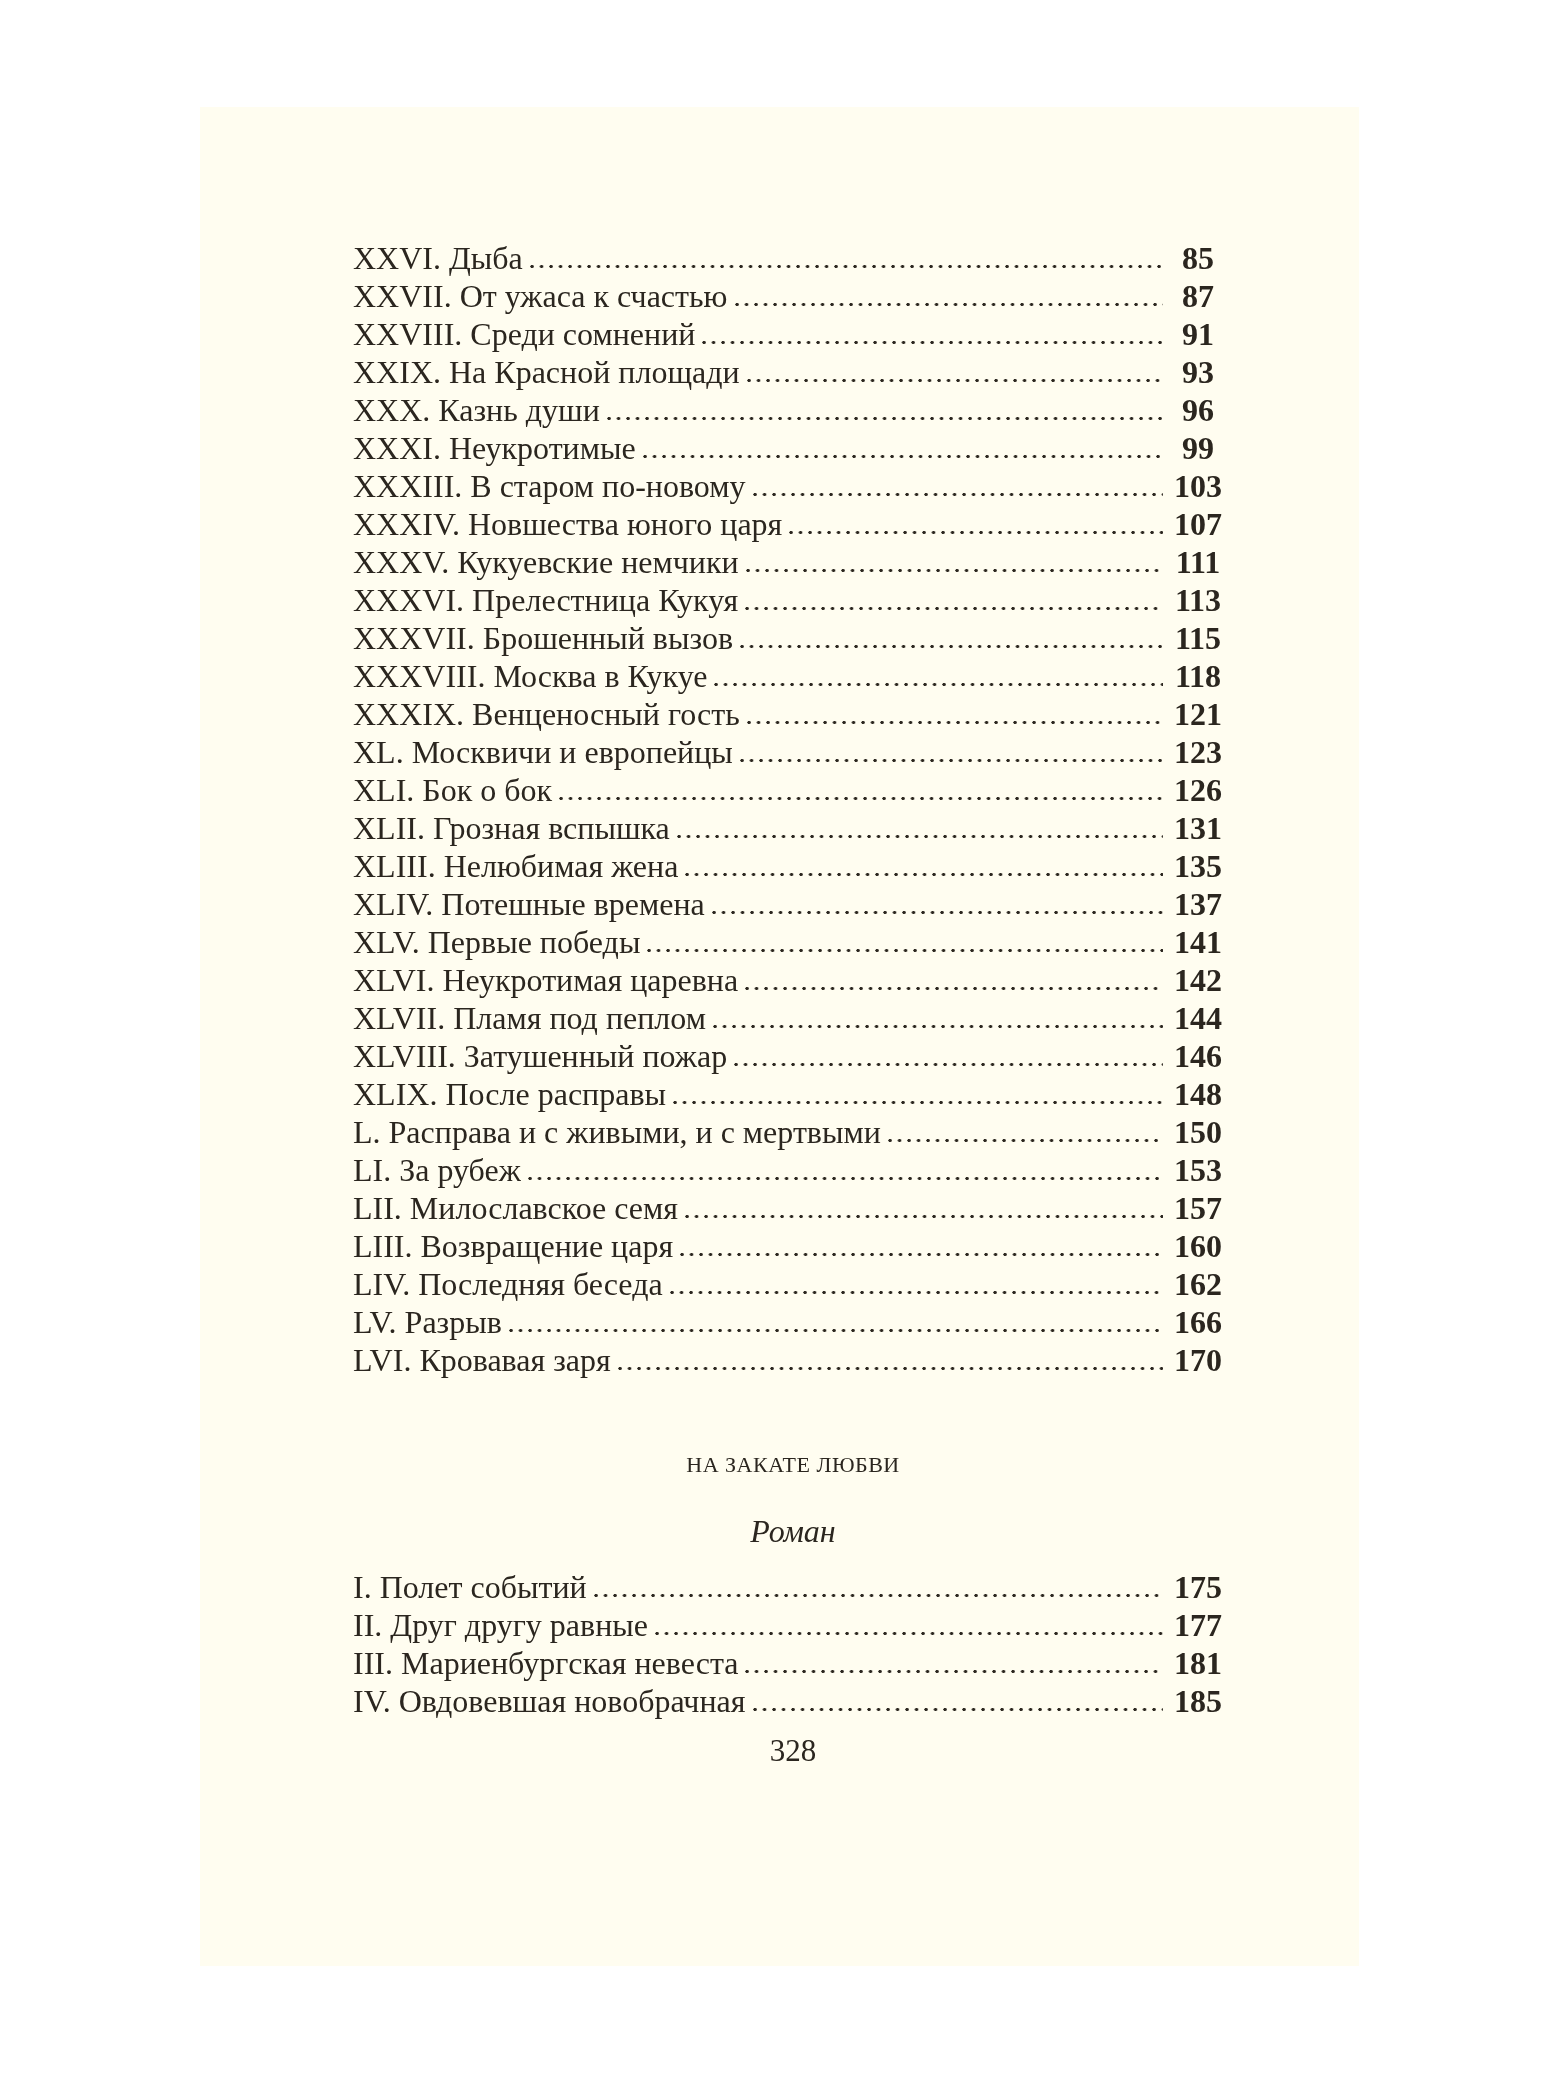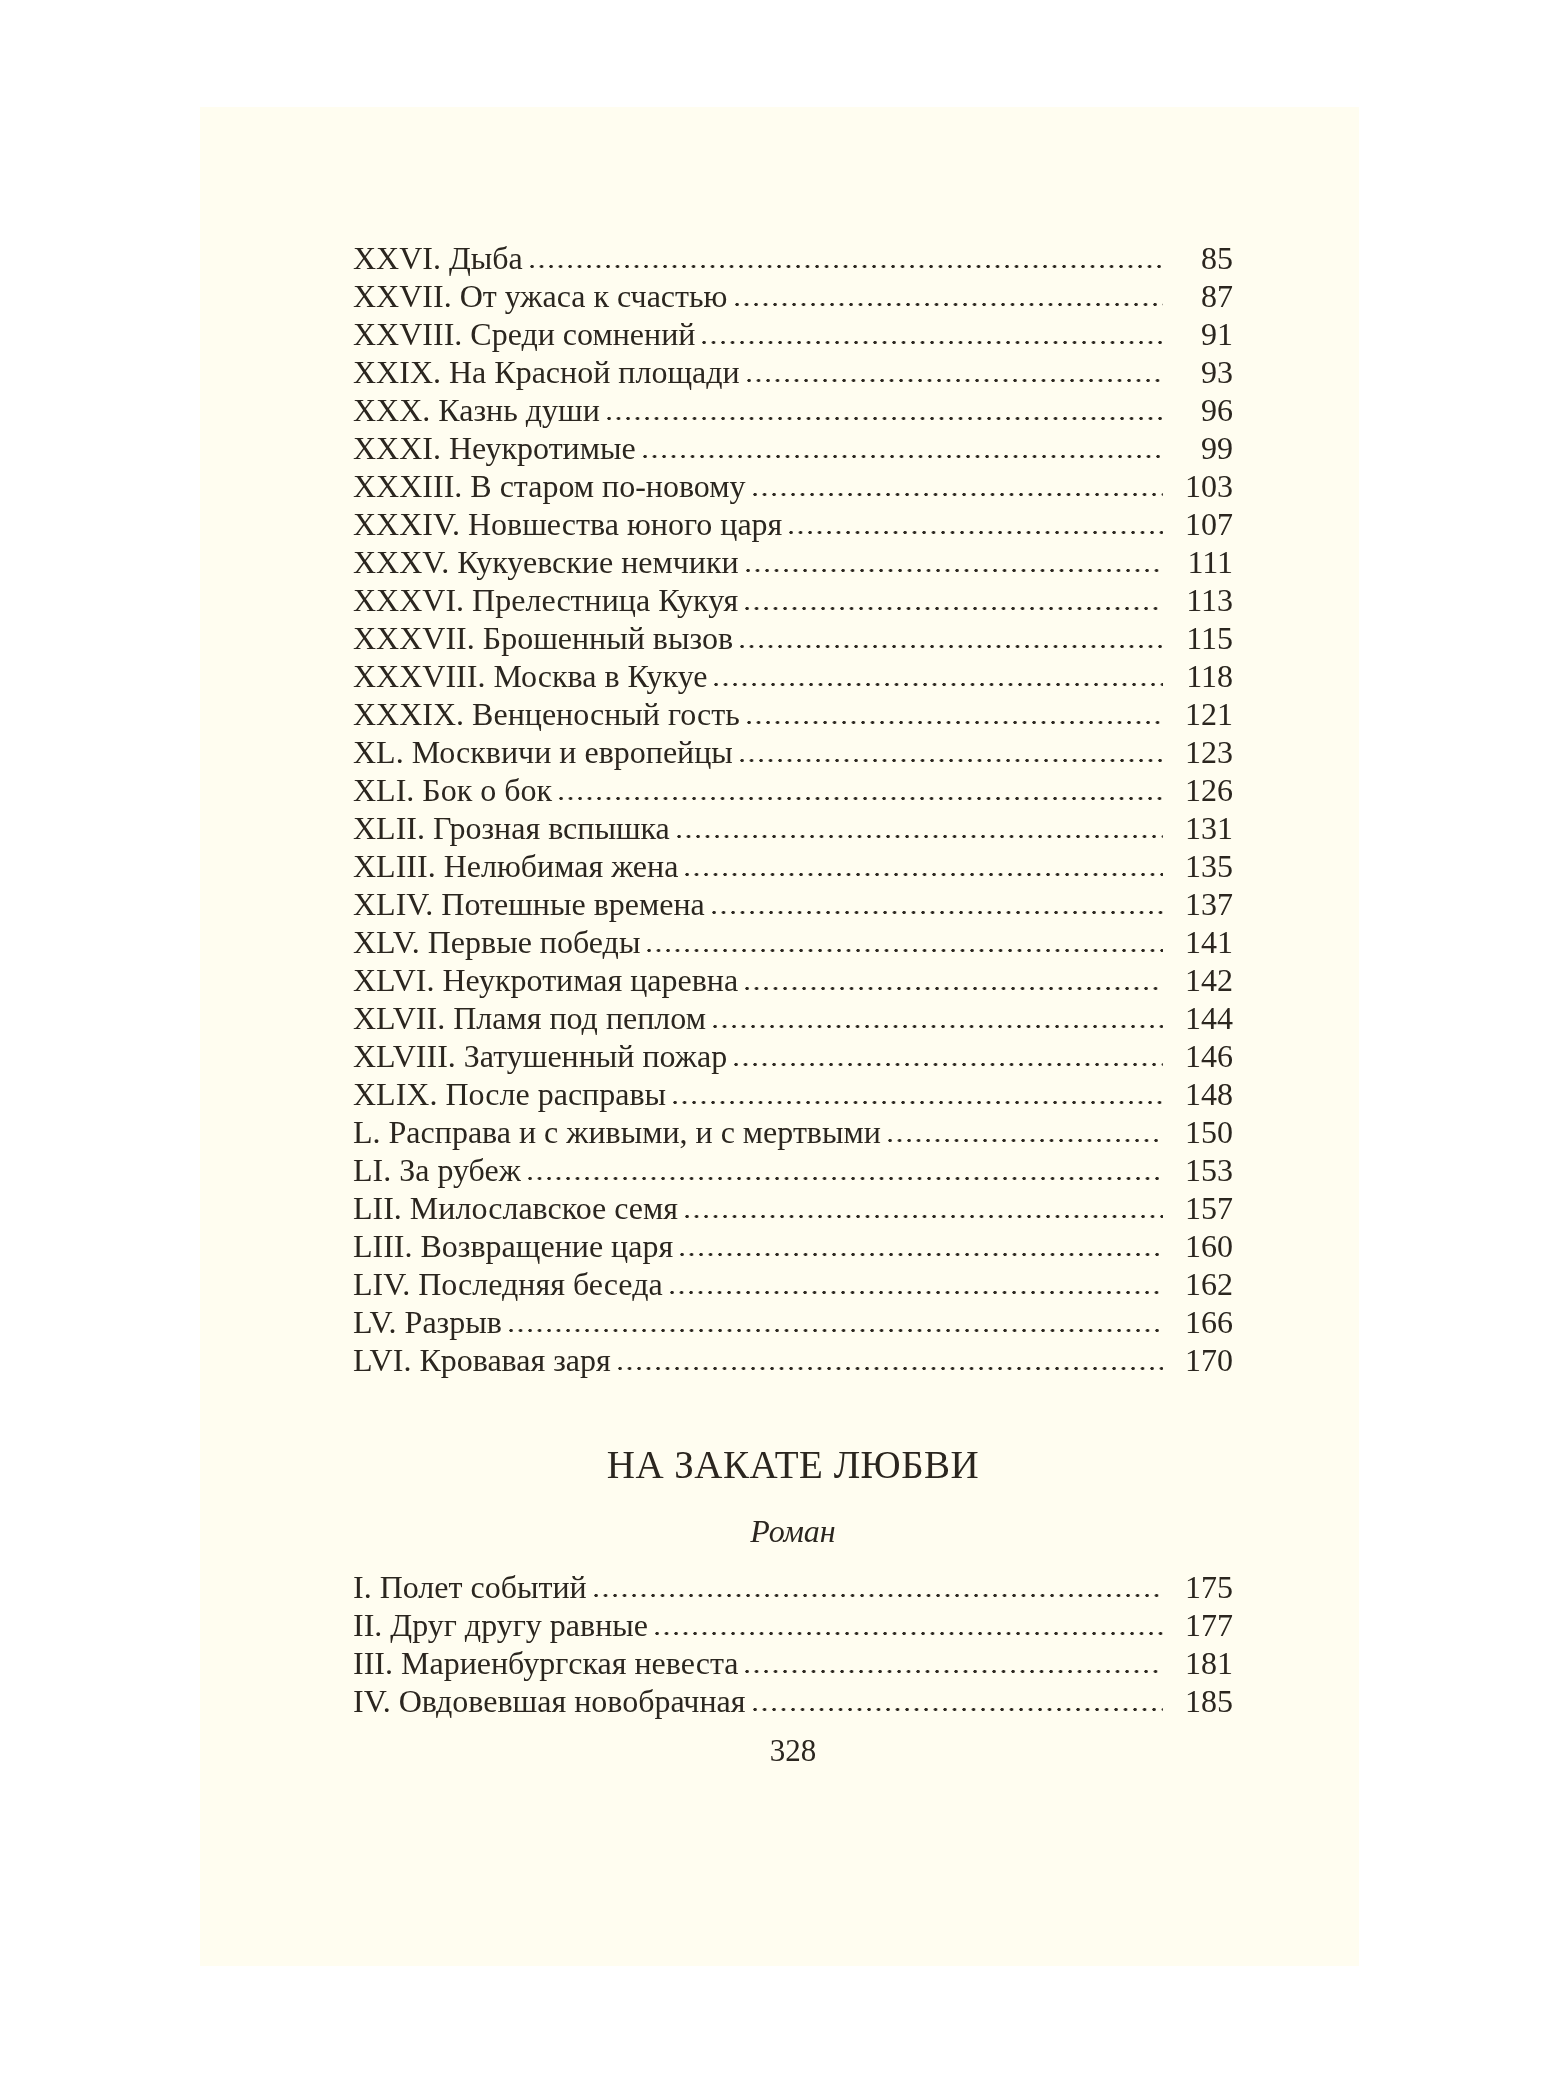--- a/index.html
+++ b/index.html
@@ -44,26 +44,27 @@
     height: 5px;
     margin-left: 7px;
     background-image: radial-gradient(circle at 2px 2.5px, #2b261f 1.45px, rgba(0,0,0,0) 1.9px);
     background-size: 9.5px 5px;
     background-repeat: repeat-x;
     background-position: left bottom;
   }
   .toc-page {
     flex: 0 0 70px;
     width: 70px;
-    text-align: right;
+    text-align: center;
     white-space: nowrap;
+    font-weight: bold;
   }
   .section-heading {
     margin: 66px 0 0 0;
-    font-size: 39px;
+    font-size: 22px;
     font-weight: normal;
     line-height: 40px;
     text-align: center;
     letter-spacing: 0.5px;
   }
   .section-subtitle {
     margin-top: 27px;
     font-size: 32px;
     font-style: italic;
     line-height: 38px;

